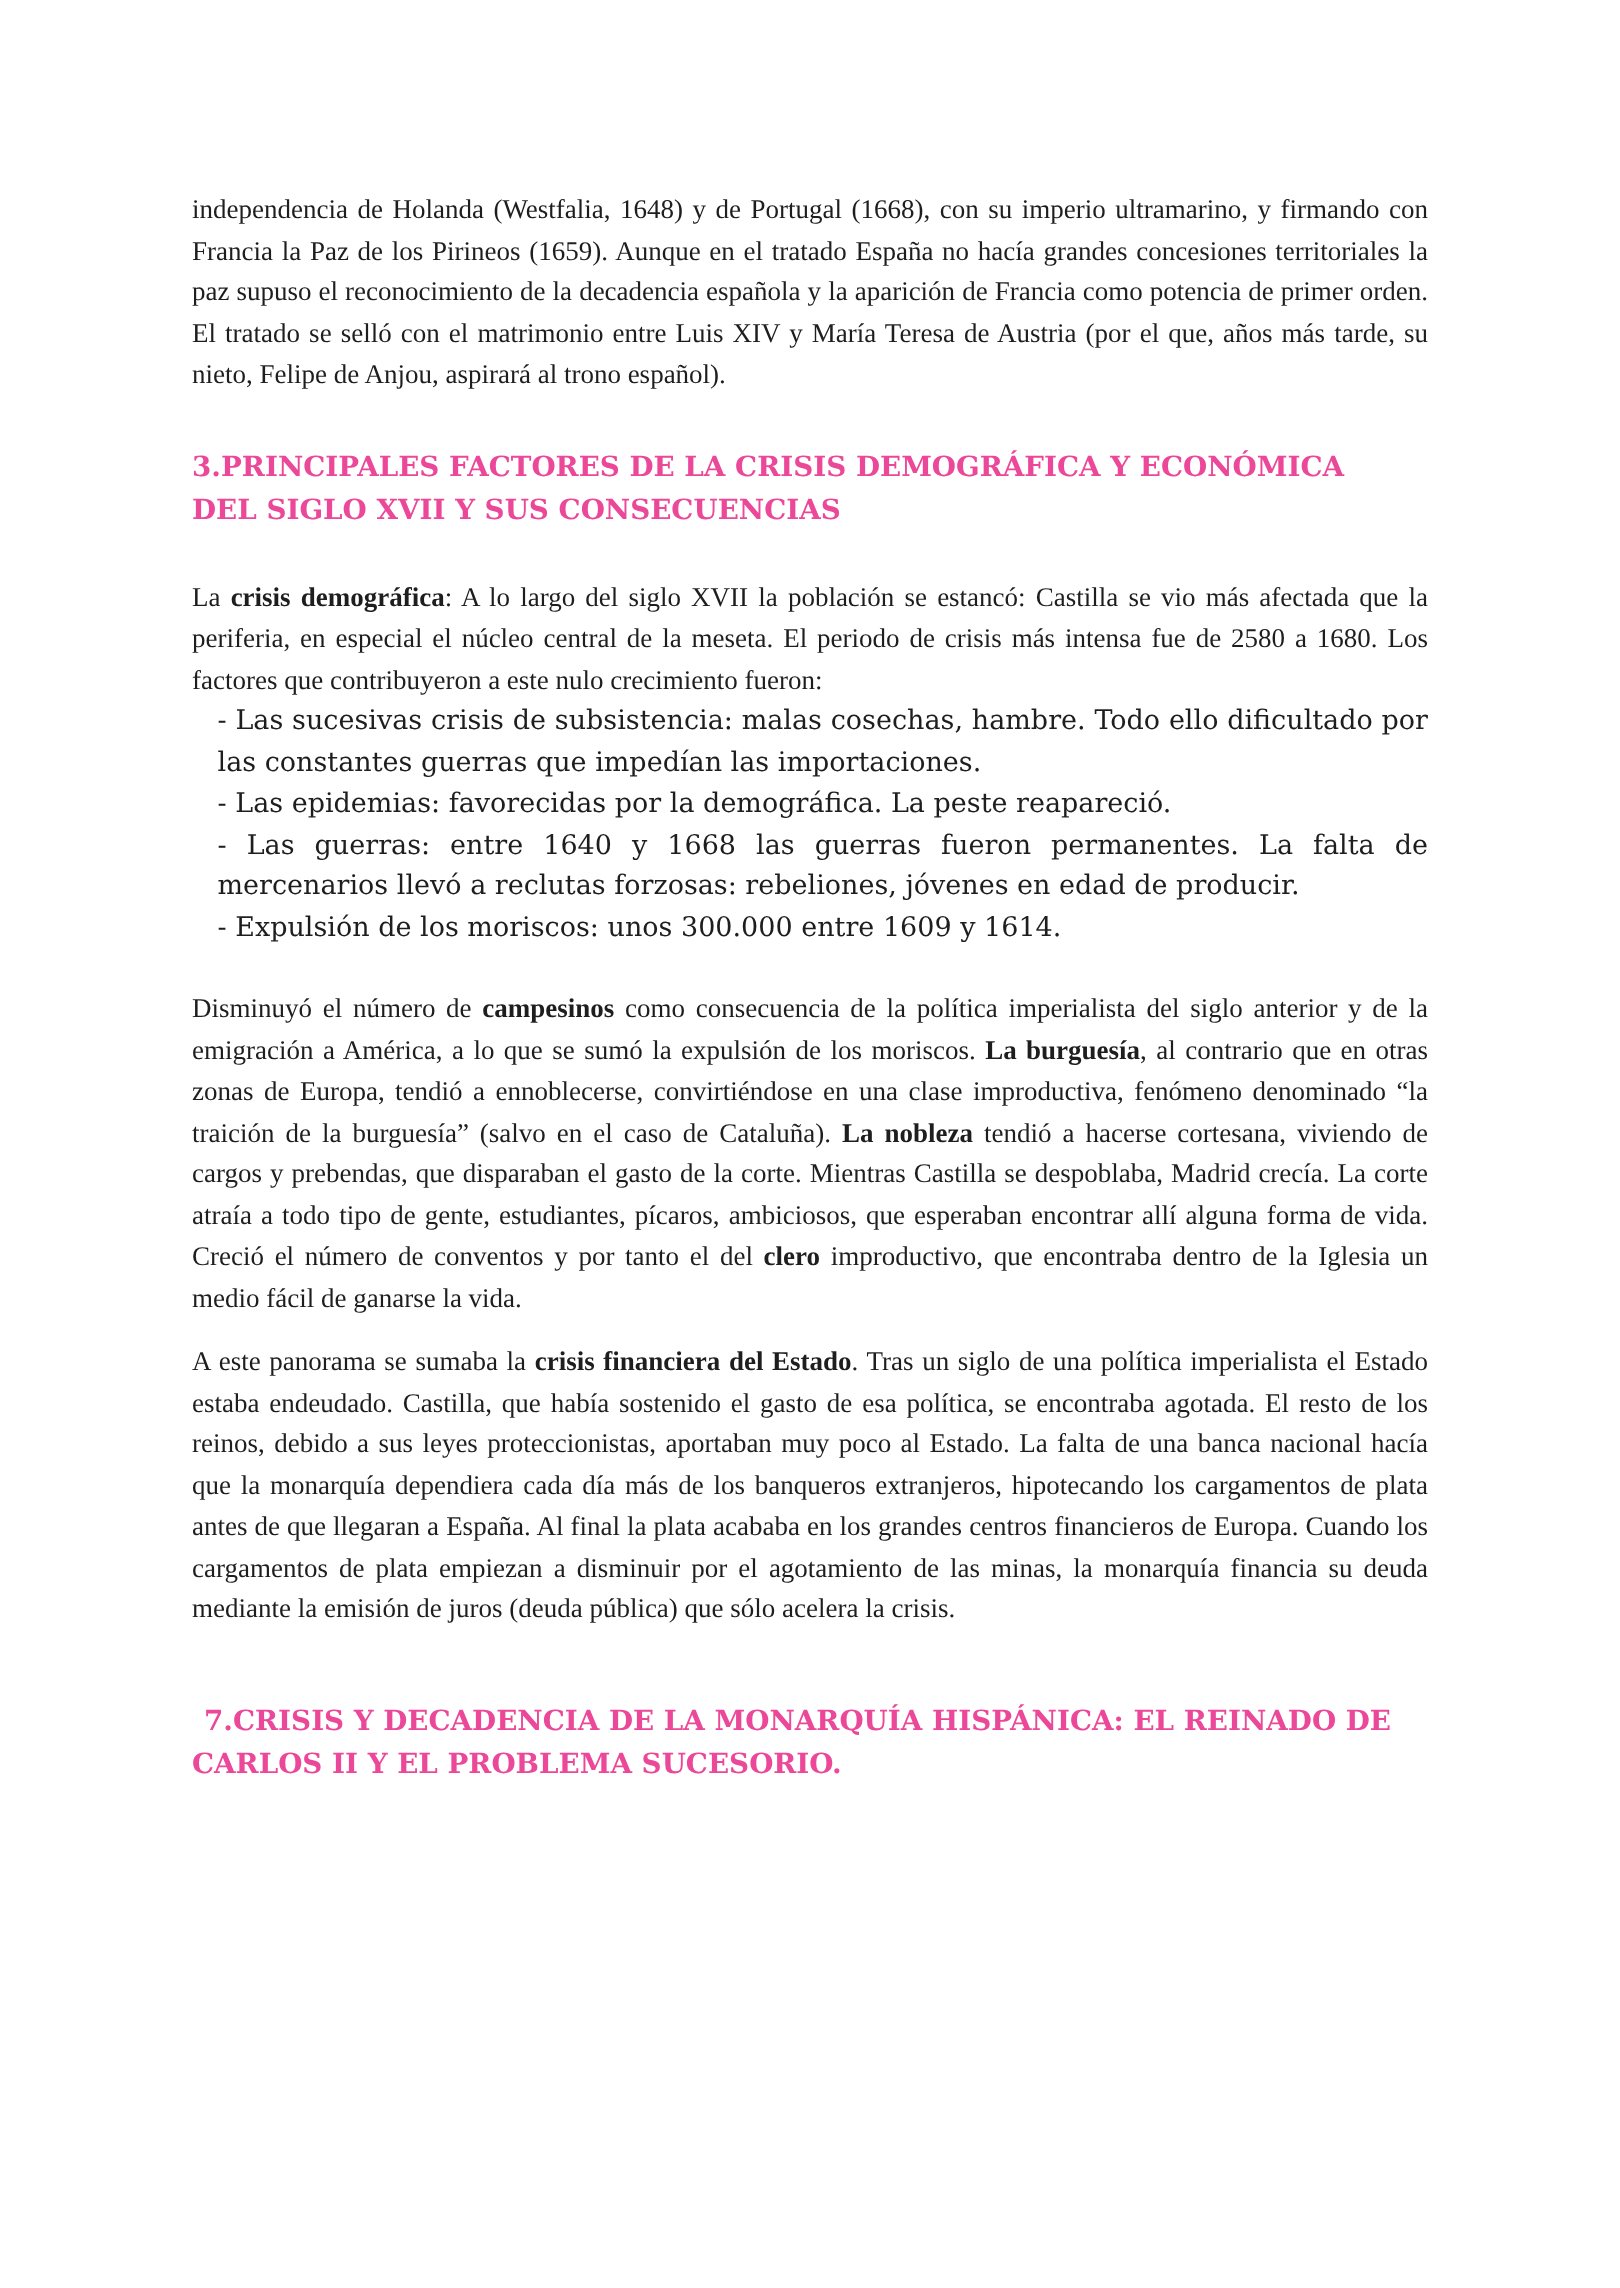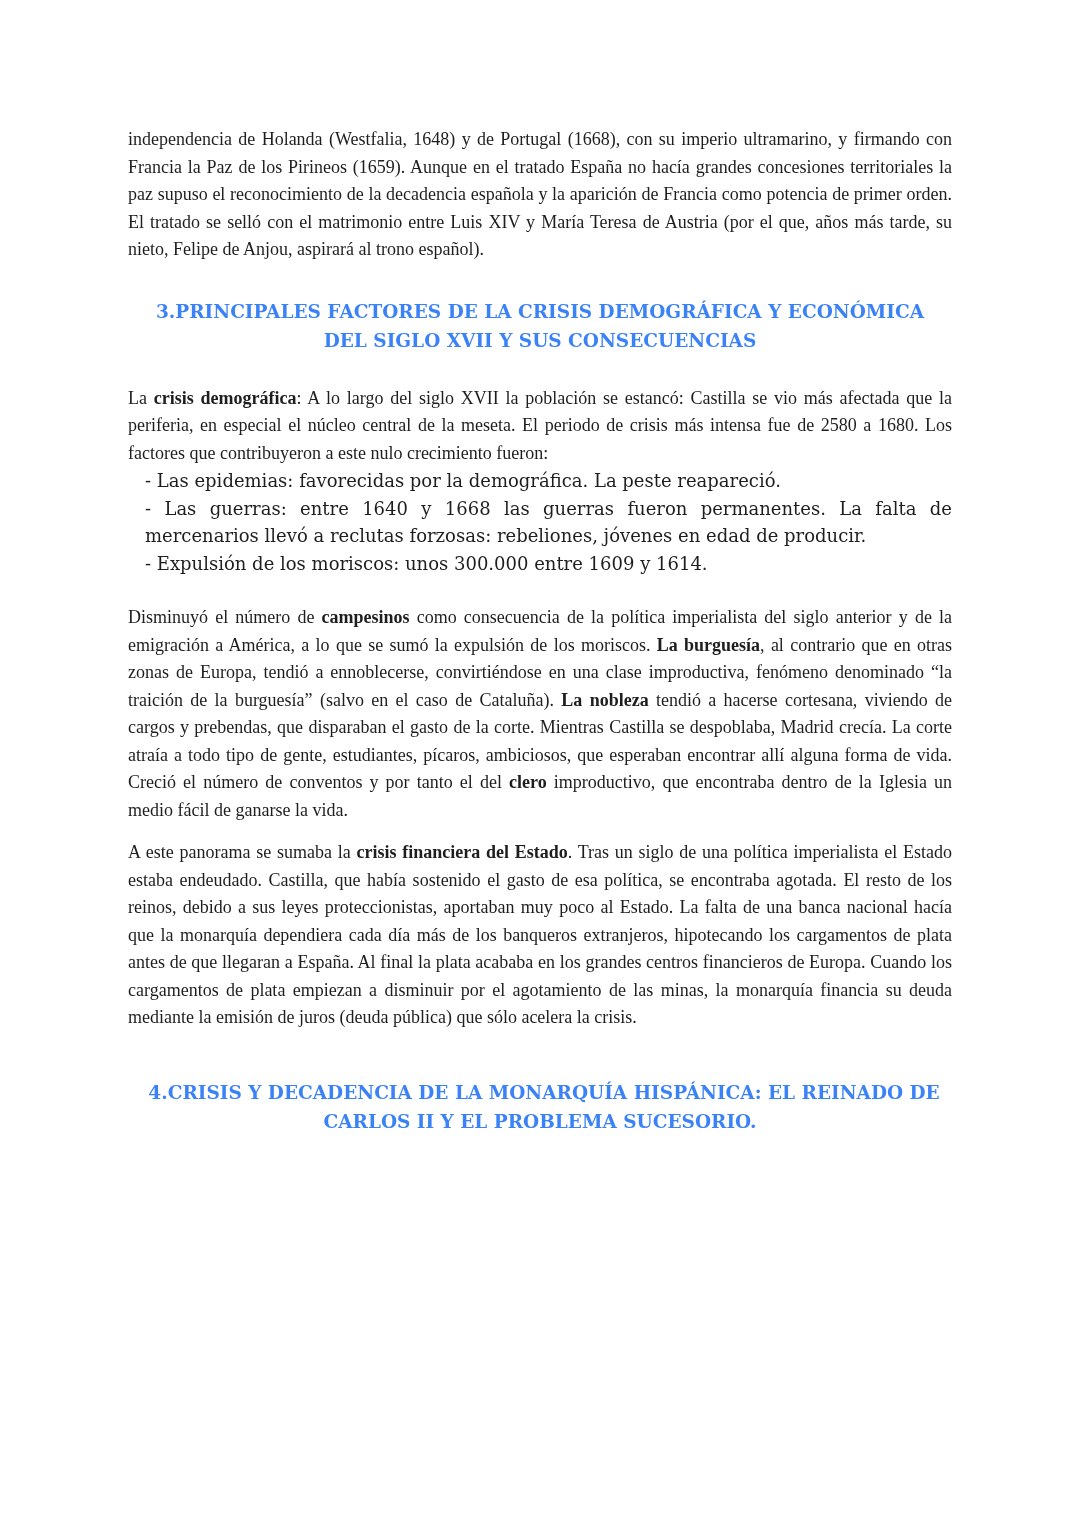--- a/index.html
+++ b/index.html
@@ -18,27 +18,27 @@
     font-size: 18px;
     line-height: 27.5px;
     color: #1e1e1e;
   }
   .para {
     margin: 0;
     text-align: justify;
     font-family: Liberation Serif, serif;
   }
   .heading {
-    margin: 12px;
+    margin: 0;
     font-size: 18.5px;
     line-height: 29px;
     font-weight: bold;
-    color: #3b82f6;
+    color: #ec4899;
     white-space: pre-line;
-    text-align: center;
+    text-align: left;
   }
   .bold { font-weight: bold; }
   .m-h3     { margin-top: 33px; }
   .m-demo   { margin-top: 30px; }
   .m-list   { margin-top: 15px; }
   .m-emig   { margin-top: 30px; }
   .m-social { margin-top: 27px; }
   .m-fin    { margin-top: 15px; }
   .m-h4     { margin-top: 46px; text-indent: 8px; }
   .factor-list {
@@ -56,26 +56,27 @@
 <div class="page">
 
   <p class="para">independencia de Holanda (Westfalia, 1648) y de Portugal (1668), con su imperio ultramarino, y firmando con Francia la Paz de los Pirineos (1659). Aunque en el tratado España no hacía grandes concesiones territoriales la paz supuso el reconocimiento de la decadencia española y la aparición de Francia como potencia de primer orden. El tratado se selló con el matrimonio entre Luis XIV y María Teresa de Austria (por el que, años más tarde, su nieto, Felipe de Anjou, aspirará al trono español).</p>
 
   <h2 class="heading m-h3">3.PRINCIPALES FACTORES DE LA CRISIS DEMOGRÁFICA Y ECONÓMICA
 DEL SIGLO XVII Y SUS CONSECUENCIAS</h2>
 
   <p class="para m-demo"><span>La </span><span class="bold">crisis demográfica</span><span>: A lo largo del siglo XVII la población se estancó: Castilla se vio más afectada que la periferia, en especial el núcleo central de la meseta. El periodo de crisis más intensa fue de 2580 a 1680. Los factores que contribuyeron a este nulo crecimiento fueron:</span></p>
 
   <div class="factor-list m-list">
+    <p class="list-item">- Las sucesivas crisis de subsistencia: malas cosechas, hambre. Todo ello dificultado por las constantes guerras que impedían las importaciones.</p>
     <p class="list-item">- Las epidemias: favorecidas por la demográfica. La peste reapareció.</p>
     <p class="list-item">- Las guerras: entre 1640 y 1668 las guerras fueron permanentes. La falta de mercenarios llevó a reclutas forzosas: rebeliones, jóvenes en edad de producir.</p>
     <p class="list-item">- Expulsión de los moriscos: unos 300.000 entre 1609 y 1614.</p>
   </div>
 
 
   <p class="para m-social"><span>Disminuyó el número de </span><span class="bold">campesinos</span><span> como consecuencia de la política imperialista del siglo anterior y de la emigración a América, a lo que se sumó la expulsión de los moriscos. </span><span class="bold">La burguesía</span><span>, al contrario que en otras zonas de Europa, tendió a ennoblecerse, convirtiéndose en una clase improductiva, fenómeno denominado “la traición de la burguesía” (salvo en el caso de Cataluña). </span><span class="bold">La nobleza</span><span> tendió a hacerse cortesana, viviendo de cargos y prebendas, que disparaban el gasto de la corte. Mientras Castilla se despoblaba, Madrid crecía. La corte atraía a todo tipo de gente, estudiantes, pícaros, ambiciosos, que esperaban encontrar allí alguna forma de vida. Creció el número de conventos y por tanto el del </span><span class="bold">clero</span><span> improductivo, que encontraba dentro de la Iglesia un medio fácil de ganarse la vida.</span></p>
 
   <p class="para m-fin"><span>A este panorama se sumaba la </span><span class="bold">crisis financiera del Estado</span><span>. Tras un siglo de una política imperialista el Estado estaba endeudado.  Castilla, que había sostenido el gasto de esa política, se encontraba agotada. El resto de los reinos, debido a sus leyes proteccionistas, aportaban muy poco al Estado. La falta de una banca nacional hacía que la monarquía dependiera cada día más de los banqueros extranjeros, hipotecando los cargamentos de plata antes de que llegaran a España. Al final la plata acababa en los grandes centros financieros de Europa. Cuando los cargamentos de plata empiezan a disminuir por el agotamiento de las minas, la monarquía financia su deuda mediante la emisión de juros (deuda pública) que sólo acelera la crisis.</span></p>
 
-  <h2 class="heading m-h4">4.CRISIS Y DECADENCIA DE LA MONARQUÍA HISPÁNICA: EL REINADO DE
+  <h2 class="heading m-h4">7.CRISIS Y DECADENCIA DE LA MONARQUÍA HISPÁNICA: EL REINADO DE
 CARLOS II Y EL PROBLEMA SUCESORIO.</h2>
 
 </div>
 
 </body></html>

